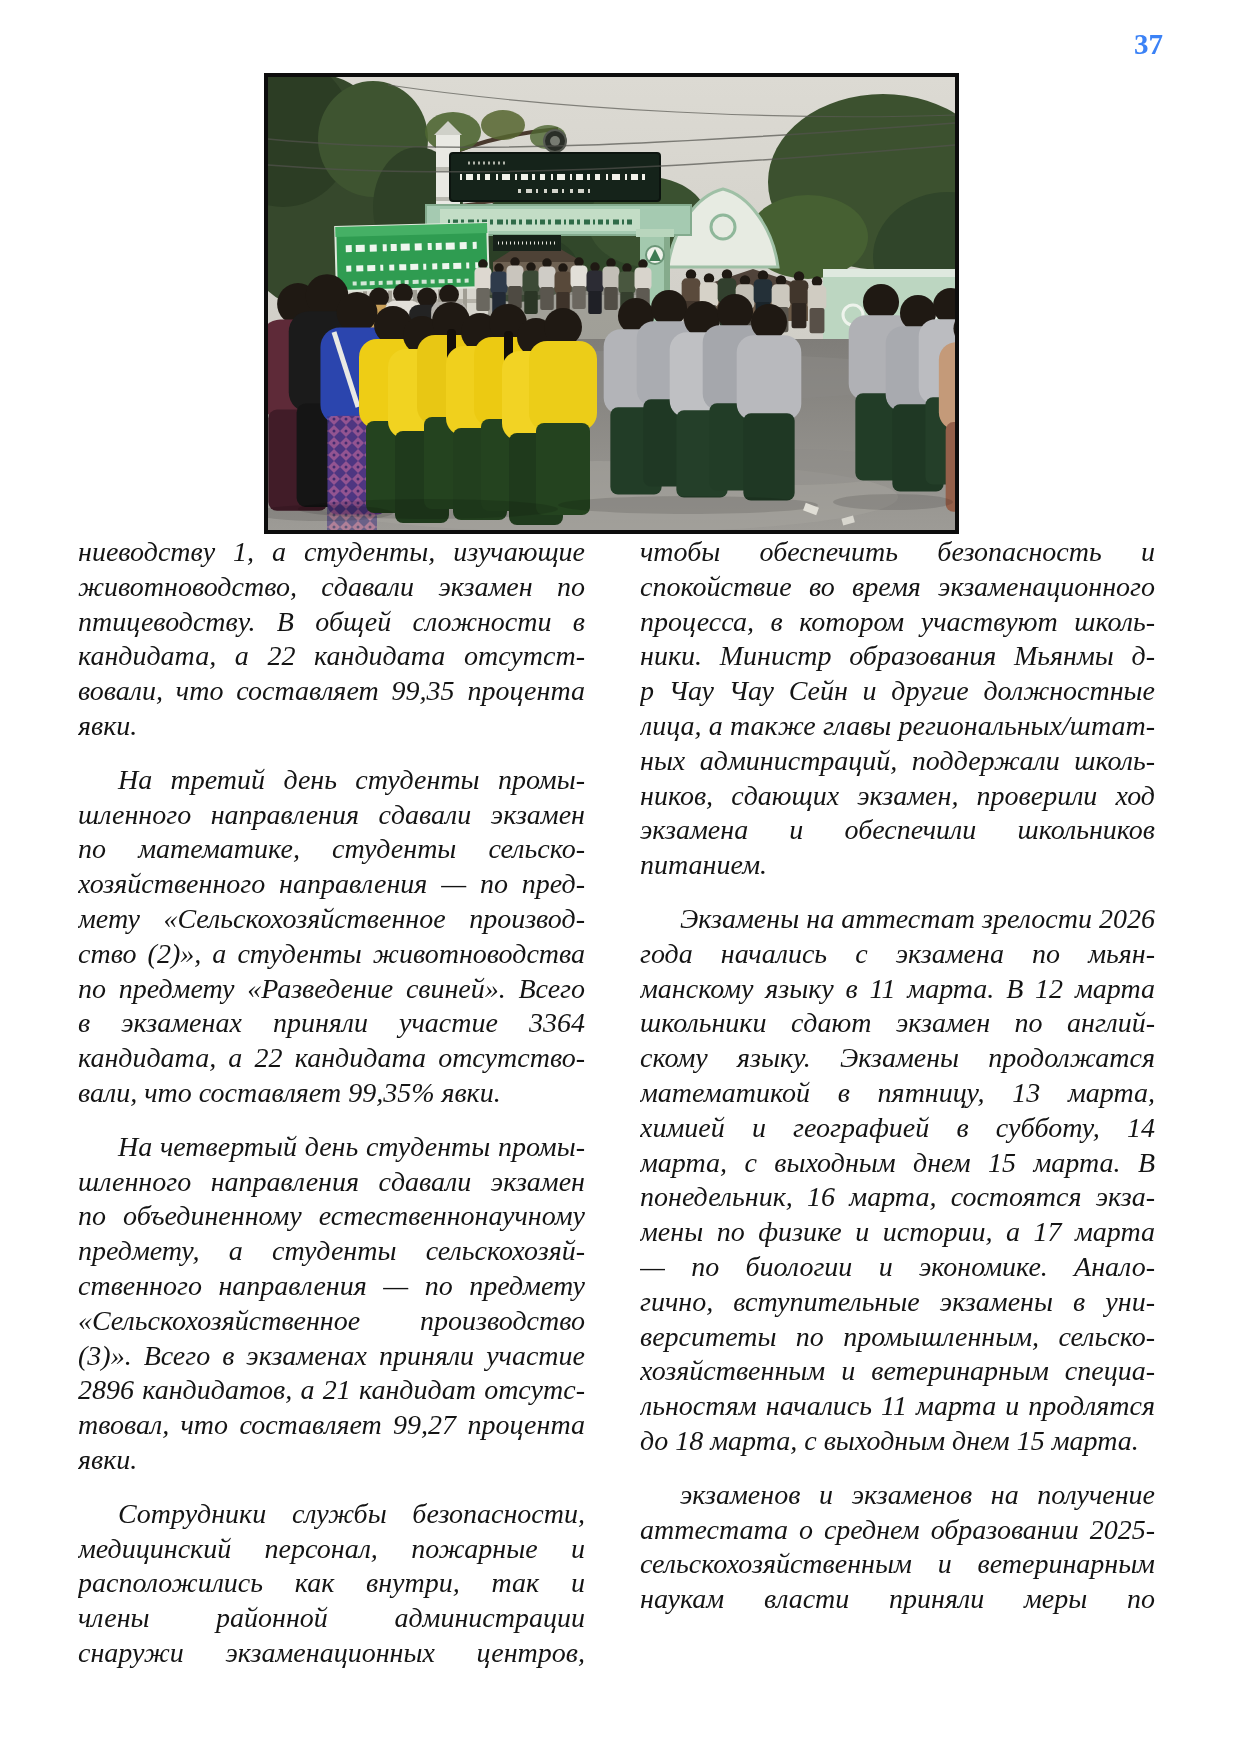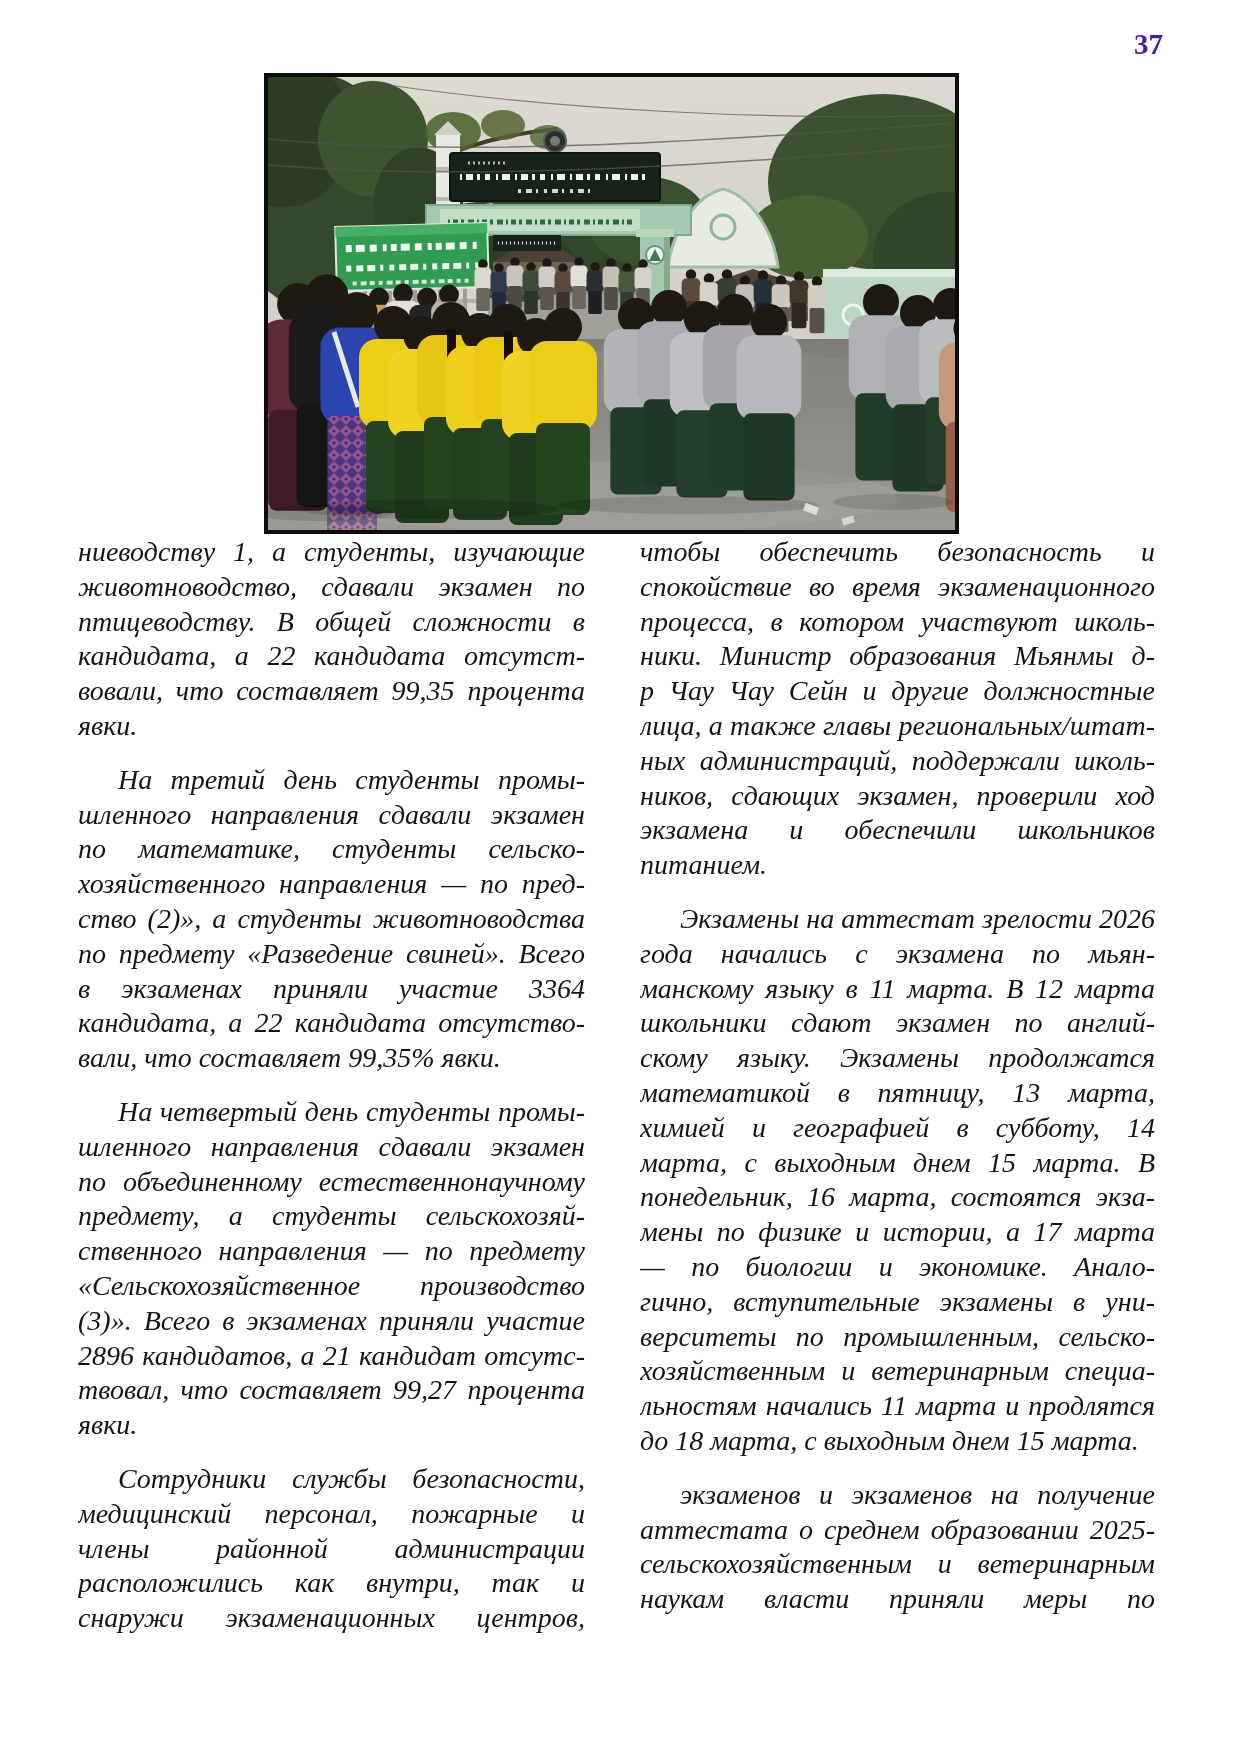--- a/index.html
+++ b/index.html
@@ -6,21 +6,21 @@
   .page{
     position:relative;
     width:1241px;height:1755px;
     background:#ffffff;
     font-family:"Liberation Serif","DejaVu Serif",serif;
     color:#141414;
     overflow:hidden;
   }
   .page-number{
     position:absolute;top:28px;right:78px;
-    font-size:29px;font-weight:bold;color:#4c1d95;
+    font-size:29px;font-weight:bold;color:#3b82f6;
   }
   .photo{
     position:absolute;left:264px;top:73px;
     width:687px;height:453px;
     border:4px solid #0d0d0d;
     background:#d6d4cd;
   }
   .photo svg{display:block;}
   .col{
     position:absolute;top:535px;
@@ -261,20 +261,21 @@
         <div class="line">птицеводству. В общей сложности в</div>
         <div class="line">кандидата, а 22 кандидата отсутст-</div>
         <div class="line">вовали, что составляет 99,35 процента</div>
         <div class="line last">явки.</div>
       </div>
       <div class="para indent">
         <div class="line">На третий день студенты промы-</div>
         <div class="line">шленного направления сдавали экзамен</div>
         <div class="line">по математике, студенты сельско-</div>
         <div class="line">хозяйственного направления — по пред-</div>
+        <div class="line">мету «Сельскохозяйственное производ-</div>
         <div class="line">ство (2)», а студенты животноводства —</div>
         <div class="line">по предмету «Разведение свиней». Всего</div>
         <div class="line">в экзаменах приняли участие 3364</div>
         <div class="line">кандидата, а 22 кандидата отсутство-</div>
         <div class="line last">вали, что составляет 99,35% явки.</div>
       </div>
       <div class="para indent">
         <div class="line">На четвертый день студенты промы-</div>
         <div class="line">шленного направления сдавали экзамен</div>
         <div class="line">по объединенному естественнонаучному</div>
@@ -282,22 +283,22 @@
         <div class="line">ственного направления — по предмету</div>
         <div class="line">«Сельскохозяйственное производство</div>
         <div class="line">(3)». Всего в экзаменах приняли участие</div>
         <div class="line">2896 кандидатов, а 21 кандидат отсутс-</div>
         <div class="line">твовал, что составляет 99,27 процента</div>
         <div class="line last">явки.</div>
       </div>
       <div class="para indent">
         <div class="line">Сотрудники службы безопасности,</div>
         <div class="line">медицинский персонал, пожарные и</div>
+        <div class="line">расположились как внутри, так и</div>
         <div class="line">члены районной администрации</div>
-        <div class="line">расположились как внутри, так и</div>
         <div class="line">снаружи экзаменационных центров,</div>
       </div>
     </div>
   <div class="col col-right">
       <div class="para">
         <div class="line">чтобы обеспечить безопасность и</div>
         <div class="line">спокойствие во время экзаменационного</div>
         <div class="line">процесса, в котором участвуют школь-</div>
         <div class="line">ники. Министр образования Мьянмы д-</div>
         <div class="line">р Чау Чау Сейн и другие должностные</div>

